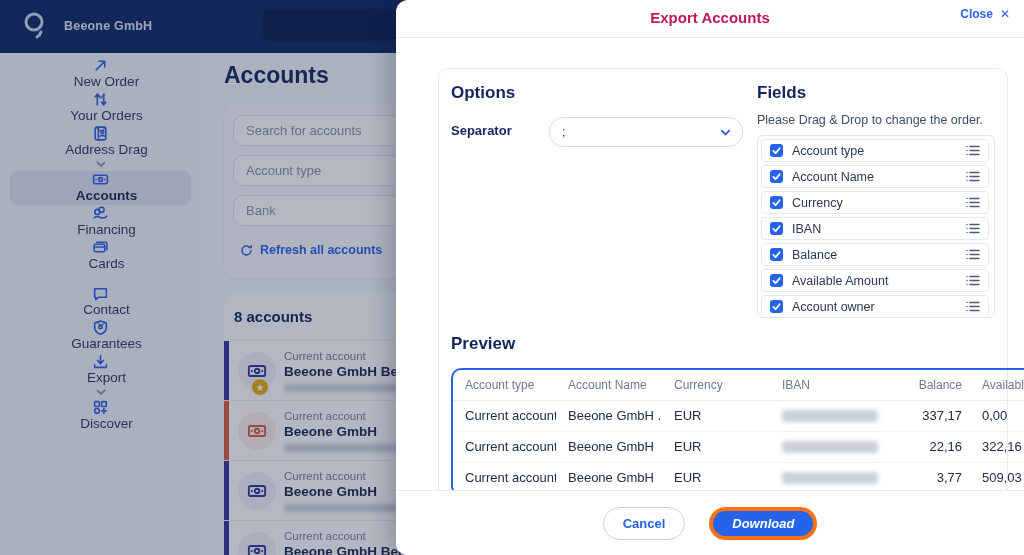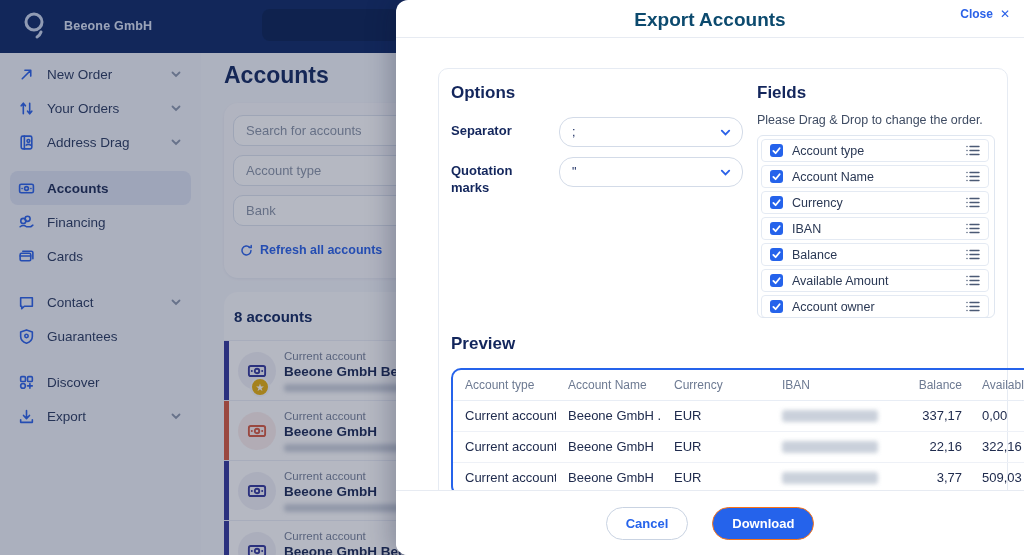--- a/index.html
+++ b/index.html
@@ -7,21 +7,21 @@
   .page { position:relative; width:1024px; height:555px; overflow:hidden; }
 
   
   .topbar { position:absolute; left:0; top:0; width:1024px; height:53px; background:#0f2a66; }
   .logo { position:absolute; left:20px; top:11px; width:30px; height:30px; }
   .company { position:absolute; left:64px; top:19px; font-size:12.5px; font-weight:bold; color:#d9e2f2; letter-spacing:.2px; }
   .topbar-search { position:absolute; left:262px; top:9px; width:138px; height:32px; background:#0b2355; border-radius:8px; }
 
   
   .sidebar { position:absolute; left:0; top:53px; width:201px; height:502px; background:#f0f3fa; padding-top:4px; }
-  .side-item { position:relative; height:34px; margin:0 10px; display:flex; align-items:center; padding:0 8px 0 8px; border-radius:8px; color:#2c3c60; cursor:pointer; }
+  .side-item { position:relative; height:34px; margin:0 10px; display:flex; align-items:center; padding:0 8px 0 8px; border-radius:8px; color:#2c3c60; cursor:pointer;flex-direction:column; }
   .side-item.gap { margin-top:12px; }
   .side-item.active { background:#dde3f2; }
   .side-item .s-icon { width:17px; height:17px; color:#2b62e8; flex:0 0 17px; display:flex; align-items:center; justify-content:center; }
   .side-item .s-icon svg { width:17px; height:17px; }
   .side-item .s-label { font-size:13.5px; margin-left:12px; flex:1; white-space:nowrap; }
   .side-item.active .s-label { font-weight:bold; color:#1c2b55; }
   .side-item .s-chev { width:14px; height:14px; color:#8d99ad; }
   .side-item .s-chev svg { width:14px; height:14px; }
 
   
@@ -43,28 +43,28 @@
   .acct-type { position:absolute; left:60px; top:9px; font-size:11.5px; color:#78839a; }
   .acct-name { position:absolute; left:60px; top:23px; font-size:13.5px; font-weight:bold; color:#1b2a56; white-space:nowrap; }
   .acct-blur { position:absolute; left:60px; top:43px; width:128px; height:8px; border-radius:3px; background:#9aa4b8; opacity:.5; filter:blur(2px); }
 
   
   .overlay { position:absolute; inset:0; background:rgba(26,35,64,.32); }
 
   
   .modal { position:absolute; left:396px; top:0; width:628px; height:555px; background:#ffffff; border-radius:12px 0 0 12px; box-shadow:-6px 0 24px rgba(10,20,50,.25); }
   .modal-head { position:relative; height:38px; border-bottom:1px solid #e7ebf2; }
-  .modal-title { position:absolute; left:0; right:0; top:9px; text-align:center; font-size:19px; font-weight:bold; color:#0c4a6e; }
+  .modal-title { position:absolute; left:0; right:0; top:9px; text-align:center; font-size:15px; font-weight:bold; color:#be185d; }
   .modal-close { position:absolute; right:14px; top:7px; display:flex; align-items:center; color:#2b62e8; font-size:12px; font-weight:bold; cursor:pointer; }
   .modal-close .x { margin-left:7px; font-size:12px; font-weight:normal; }
   .modal-body { position:relative; height:452px; overflow:hidden;margin-left:28px; }
   .opt-card { margin:30px 16px 0 14px; border:1px solid #e6ebf3; border-radius:10px; padding:12px 12px 20px 12px; min-height:600px; }
   .two-col { display:grid; grid-template-columns:292px 1fr; column-gap:14px; }
   .sec-h { font-size:17px; font-weight:bold; color:#13265c; margin:2px 0 14px 0; }
-  .opt-row { display:grid; grid-template-columns:96px 1fr; column-gap:12px; margin-bottom:10px; }
+  .opt-row { display:grid; grid-template-columns:96px 1fr; column-gap:2px; margin-bottom:10px; }
   .opt-label { font-size:13px; font-weight:bold; color:#13265c; padding-top:6px; line-height:1.3; }
   .select { position:relative; height:30px; background:#fff; border:1px solid #d3dbe8; border-radius:14px; display:flex; align-items:center; padding:0 26px 0 12px; font-size:12.5px; color:#13265c; cursor:pointer; }
   .select .sel-chev { position:absolute; right:10px; top:8px; width:13px; height:13px; color:#2b62e8; }
   .select .sel-chev svg { width:13px; height:13px; }
   .fields-hint { font-size:12.5px; color:#3f4c63; margin:-4px 0 8px 0; }
   .fields-list { border:1px solid #dfe6f0; border-radius:6px; padding:3px 5px 0 3px; height:183px; overflow:hidden; }
   .field-row { height:23px; margin-bottom:3px; border:1px solid #e4eaf3; border-radius:4px; display:flex; align-items:center; padding:0 8px; background:#fff; cursor:grab; }
   .checkbox { width:13px; height:13px; border-radius:3px; background:#2563eb; display:flex; align-items:center; justify-content:center; color:#fff; flex:0 0 13px; cursor:pointer; }
   .checkbox svg { width:9px; height:9px; }
   .field-label { flex:1; margin-left:9px; font-size:12.5px; color:#2a3854; }
@@ -75,21 +75,21 @@
   .preview-wrap { margin-top:8px; border:2px solid #2563eb; border-radius:10px; overflow:hidden; width:592px; }
   table.preview { border-collapse:collapse; table-layout:fixed; width:640px; }
   table.preview th { font-size:12px; font-weight:normal; color:#6d7a92; text-align:left; height:30px; padding:0 8px 0 12px; border-bottom:1px solid #e8edf5; white-space:nowrap; overflow:hidden; }
   table.preview td { font-size:13px; color:#202c4e; height:31px; padding:0 8px 0 12px; border-bottom:1px solid #eef1f7; white-space:nowrap; overflow:hidden; }
   table.preview .num { text-align:right; }
   table.preview th.num { text-align:right; }
   .iban-blur { width:96px; height:12px; border-radius:3px; background:#aeb8c8; opacity:.65; filter:blur(2px); }
   .modal-foot { position:absolute; left:0; right:0; bottom:0; height:65px; border-top:1px solid #e7ebf2; background:#fff; display:flex; align-items:center; justify-content:center; gap:24px; border-radius:0 0 0 12px; }
   .btn { height:33px; border-radius:17px; font-size:13px; font-weight:bold; display:flex; align-items:center; padding:0 19px; cursor:pointer; }
   .btn-cancel { border:1px solid #c9d3e2; color:#2563eb; background:#fff; }
-  .btn-download { background:#2563eb; color:#fff; border:1px solid #f97316; }
+  .btn-download { background:#2563eb; color:#fff; border:4px solid #f97316;font-style:italic; }
 </style>
 </head>
 <body>
 
 <div class="page">
 
   <div class="topbar">
     <div class="logo">
       <svg viewBox="0 0 30 30" fill="none" stroke="#c9d5ea" stroke-width="3" stroke-linecap="round">
         <circle cx="14" cy="11" r="8"></circle>
@@ -177,41 +177,41 @@
       </div>
       <div class="side-item">
         <span class="s-icon">
           <svg viewBox="0 0 16 16" fill="none" stroke="currentColor" stroke-width="1.5" stroke-linecap="round" stroke-linejoin="round">
             <path d="M8 1.8 L13.5 3.8 V8 c0 3.4 -2.4 5.3 -5.5 6.4 C4.9 13.3 2.5 11.4 2.5 8 V3.8 Z"></path>
             <circle cx="8" cy="7.5" r="1.6"></circle>
           </svg>
         </span>
         <span class="s-label">Guarantees</span>
       </div>
+      <div class="side-item">
+        <span class="s-icon">
+          <svg viewBox="0 0 16 16" fill="none" stroke="currentColor" stroke-width="1.5" stroke-linecap="round" stroke-linejoin="round">
+            <path d="M8 2.5 V9.5 M5.2 7 L8 10 L10.8 7 M2.5 11 v2.5 h11 V11"></path>
+          </svg>
+        </span>
+        <span class="s-label">Export</span>
+        <span class="s-chev"><svg viewBox="0 0 14 14" fill="none" stroke="currentColor" stroke-width="1.8" stroke-linecap="round">
+            <path d="M3.5 5.5 L7 9 L10.5 5.5"></path>
+          </svg></span>
+      </div>
       <div class="side-item gap">
         <span class="s-icon">
           <svg viewBox="0 0 16 16" fill="none" stroke="currentColor" stroke-width="1.5" stroke-linecap="round" stroke-linejoin="round">
             <rect x="2.5" y="2.5" width="4.5" height="4.5" rx="1"></rect>
             <rect x="9" y="2.5" width="4.5" height="4.5" rx="1"></rect>
             <circle cx="4.7" cy="11.2" r="2.2"></circle>
             <path d="M11.2 9 v4.4 M9 11.2 h4.4"></path>
           </svg>
         </span>
         <span class="s-label">Discover</span>
-      </div>
-      <div class="side-item">
-        <span class="s-icon">
-          <svg viewBox="0 0 16 16" fill="none" stroke="currentColor" stroke-width="1.5" stroke-linecap="round" stroke-linejoin="round">
-            <path d="M8 2.5 V9.5 M5.2 7 L8 10 L10.8 7 M2.5 11 v2.5 h11 V11"></path>
-          </svg>
-        </span>
-        <span class="s-label">Export</span>
-        <span class="s-chev"><svg viewBox="0 0 14 14" fill="none" stroke="currentColor" stroke-width="1.8" stroke-linecap="round">
-            <path d="M3.5 5.5 L7 9 L10.5 5.5"></path>
-          </svg></span>
       </div>
     </nav>
 
   <div class="main">
     <div class="page-title">Accounts</div>
 
     <div class="filter-card">
       <div class="filter-input" style="top:12px;">
         <span>Search for accounts</span>
       </div>
@@ -304,31 +304,20 @@
 
     <div class="modal-body">
       <div class="opt-card">
         <div class="two-col">
           <div>
             <div class="sec-h">Options</div>
             <div class="opt-row">
               <div class="opt-label">Separator</div>
               <div class="select">
                 <span>;</span>
-                <span class="sel-chev">
-                  <svg viewBox="0 0 14 14" fill="none" stroke="currentColor" stroke-width="2" stroke-linecap="round">
-                      <path d="M3 5 l4 4 l4 -4"></path>
-                    </svg>
-                </span>
-              </div>
-            </div>
-            <div class="opt-row">
-              <div class="opt-label">Quotation marks</div>
-              <div class="select">
-                <span>"</span>
                 <span class="sel-chev">
                   <svg viewBox="0 0 14 14" fill="none" stroke="currentColor" stroke-width="2" stroke-linecap="round">
                       <path d="M3 5 l4 4 l4 -4"></path>
                     </svg>
                 </span>
               </div>
             </div>
           </div>
 
           <div>

